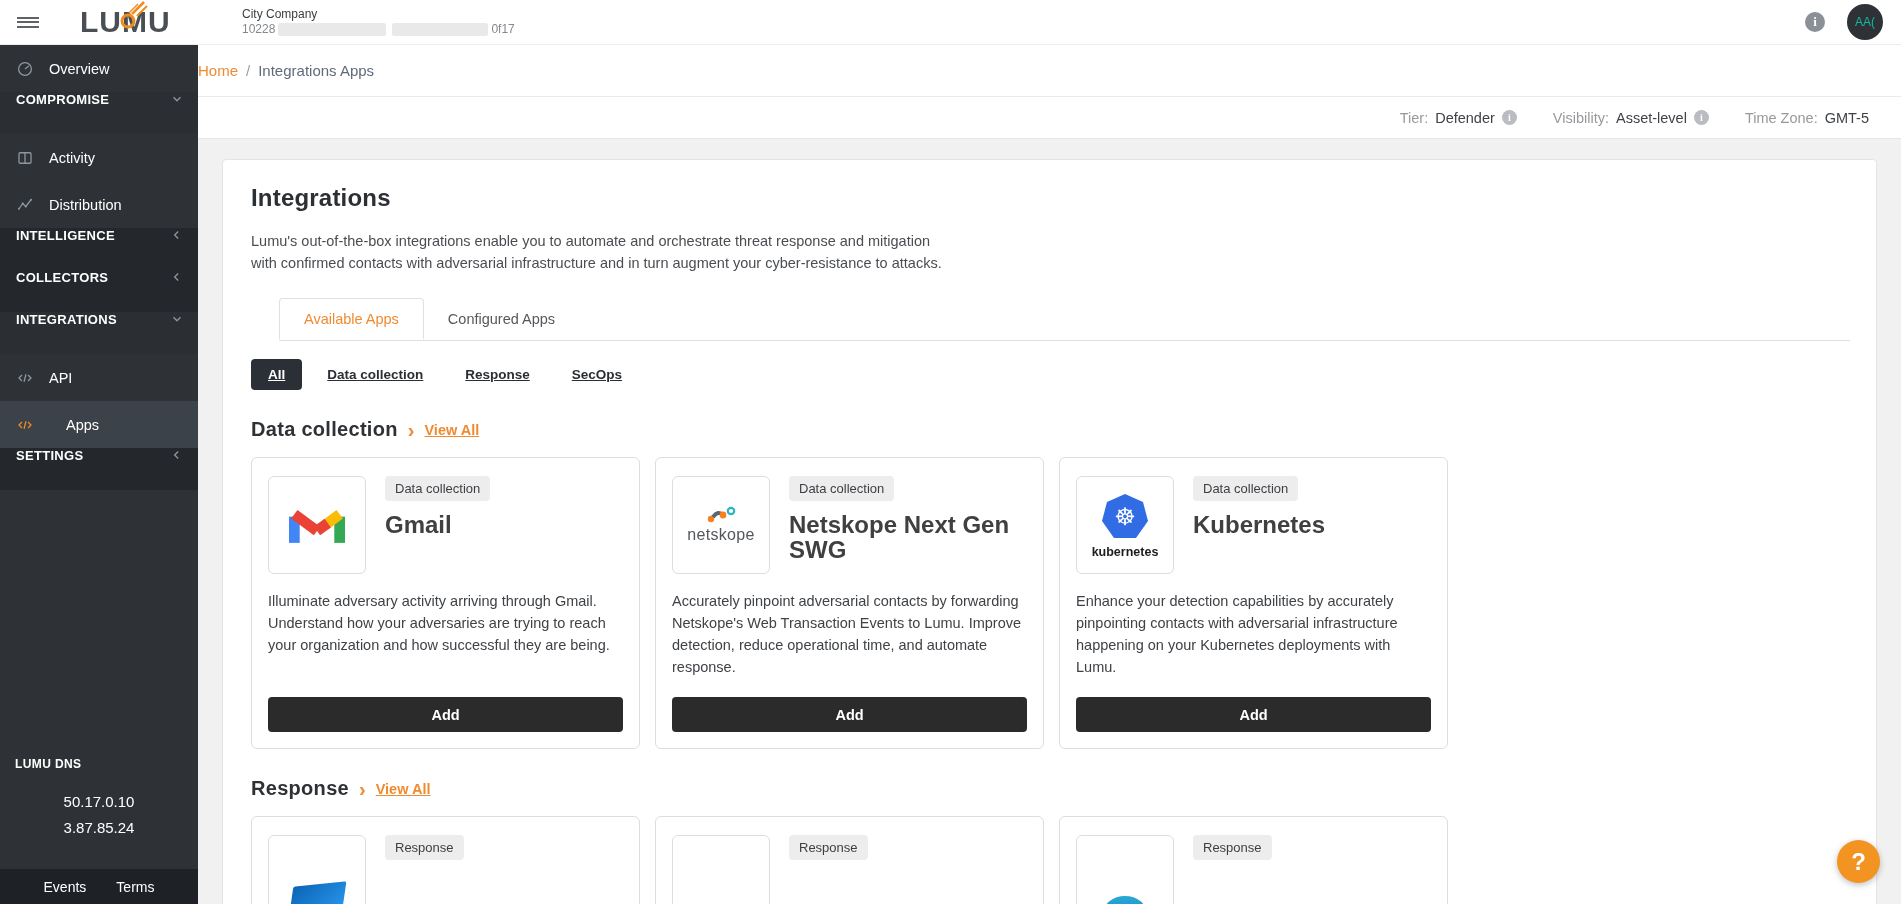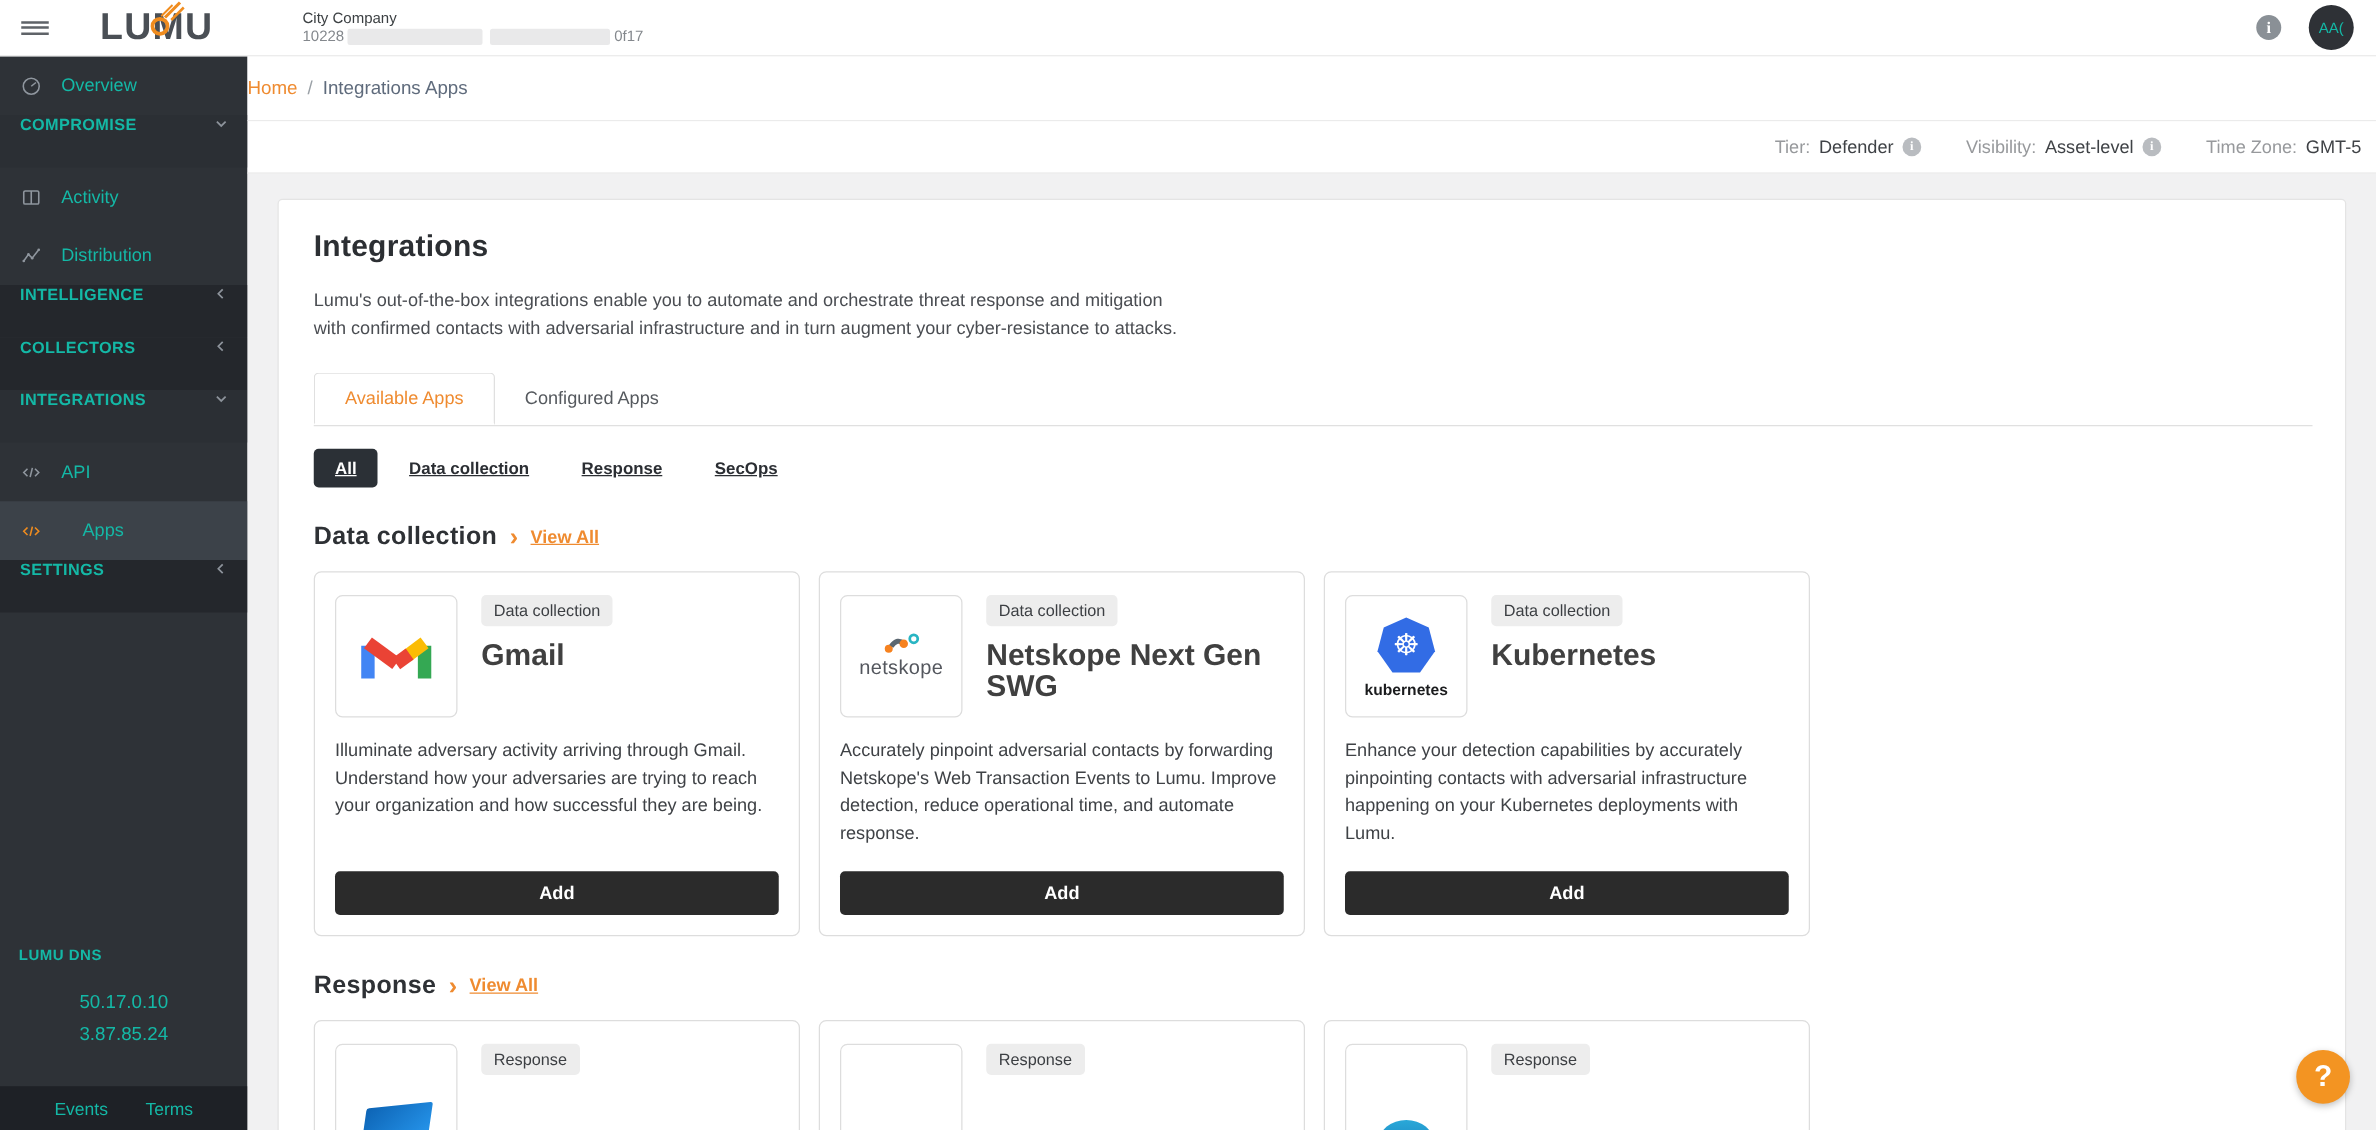--- a/index.html
+++ b/index.html
@@ -26,21 +26,21 @@
     display:flex; align-items:center; justify-content:center; font-size:13px; font-weight:bold;
     font-family:"Liberation Serif", serif; cursor:pointer; }
   .info-circle::before { content:"i"; }
   .avatar { width:36px; height:36px; border-radius:50%; background:#2e3136; color:#14b8a6;
     display:flex; align-items:center; justify-content:center; font-size:12px; cursor:pointer; }
 
   
   .body-row { flex:1; display:flex; min-height:0; }
 
   
-  .sidebar { width:198px; background:#2e3237; color:#14b8a6; display:flex; flex-direction:column; flex:0 0 198px; }
+  .sidebar { width:198px; background:#2e3237; color:#ffffff; display:flex; flex-direction:column; flex:0 0 198px; }
   .nav-item { height:47px; display:flex; align-items:center; padding-left:16px; gap:15px;
     font-size:14.5px; cursor:pointer; }
   .nav-item svg { flex:0 0 18px; }
   .nav-header { height:42px; display:flex; align-items:flex-start; justify-content:space-between;
     padding:0 14px 0 16px; background:#24272c; font-size:13px; font-weight:bold;
     letter-spacing:0.3px; cursor:pointer; }
   .nav-header.expanded { background:#2b2f34; }
   .nav-item.active { background:#3c4249;gap:32px; }
   .chev { color:#8d939b; }
   .dns-block { margin-top:auto; padding-bottom:28px; }
@@ -52,36 +52,36 @@
 
   
   .content-col { flex:1; display:flex; flex-direction:column; min-width:0; }
   .breadcrumb-bar { height:52px; background:#fff; border-bottom:1px solid #ebebeb;
     display:flex; align-items:center; font-size:15px; gap:8px; flex:0 0 52px; }
   .crumb-home { color:#ef8b30; cursor:pointer; }
   .crumb-sep { color:#9aa0a6; }
   .crumb-current { color:#5f6b7c; }
   .status-bar { height:42px; background:#fff; border-bottom:1px solid #e6e6e6;
     display:flex; align-items:center; justify-content:flex-end; gap:36px;
-    padding-right:12px; font-size:14.5px; flex:0 0 42px; }
+    padding-right:32px; font-size:14.5px; flex:0 0 42px; }
   .status-group { display:flex; align-items:center; gap:7px; }
   .status-label { color:#97999c; }
   .status-value { color:#3f4246; }
   .mini-info { width:15px; height:15px; border-radius:50%; background:#b9bcc0; color:#fff;
     display:flex; align-items:center; justify-content:center; font-size:10px; font-weight:bold;
     font-family:"Liberation Serif", serif; cursor:pointer; }
   .mini-info::before { content:"i"; }
 
   .content-area { flex:1; background:#f1f1f2; padding:20px 24px 0 24px; position:relative; overflow:hidden; }
   .panel { background:#fff; border:1px solid #e4e4e4; border-radius:4px; height:860px;
     padding:24px 26px 0 28px; overflow:hidden; }
   .page-title { font-size:24px; font-weight:bold; color:#2c2f33; letter-spacing:0.2px; }
   .page-desc { margin-top:18px; font-size:14.5px; color:#4a4d52; line-height:22px; }
 
-  .tabs-row { margin-top:24px; display:flex; border-bottom:1px solid #e0e0e0; }
+  .tabs-row { margin-top:24px; display:flex; border-bottom:1px solid #e0e0e0;margin-left:28px; }
   .tab { padding:0 24px; height:42px; display:flex; align-items:center; font-size:14.5px;
     color:#55595e; cursor:pointer; }
   .tab.active { color:#ef8b30; border:1px solid #e0e0e0; border-bottom:2px solid #fff;
     border-radius:4px 4px 0 0; margin-bottom:-1px; background:#fff; }
 
   .filters-row { margin-top:18px; display:flex; align-items:center; gap:8px; }
   .filter-chip { font-size:13.5px; font-weight:bold; color:#2b2e33; padding:8px 17px;
     border-radius:4px; cursor:pointer;text-decoration:underline; }
   .filter-chip.active { background:#2b3036; color:#fff; }
 

